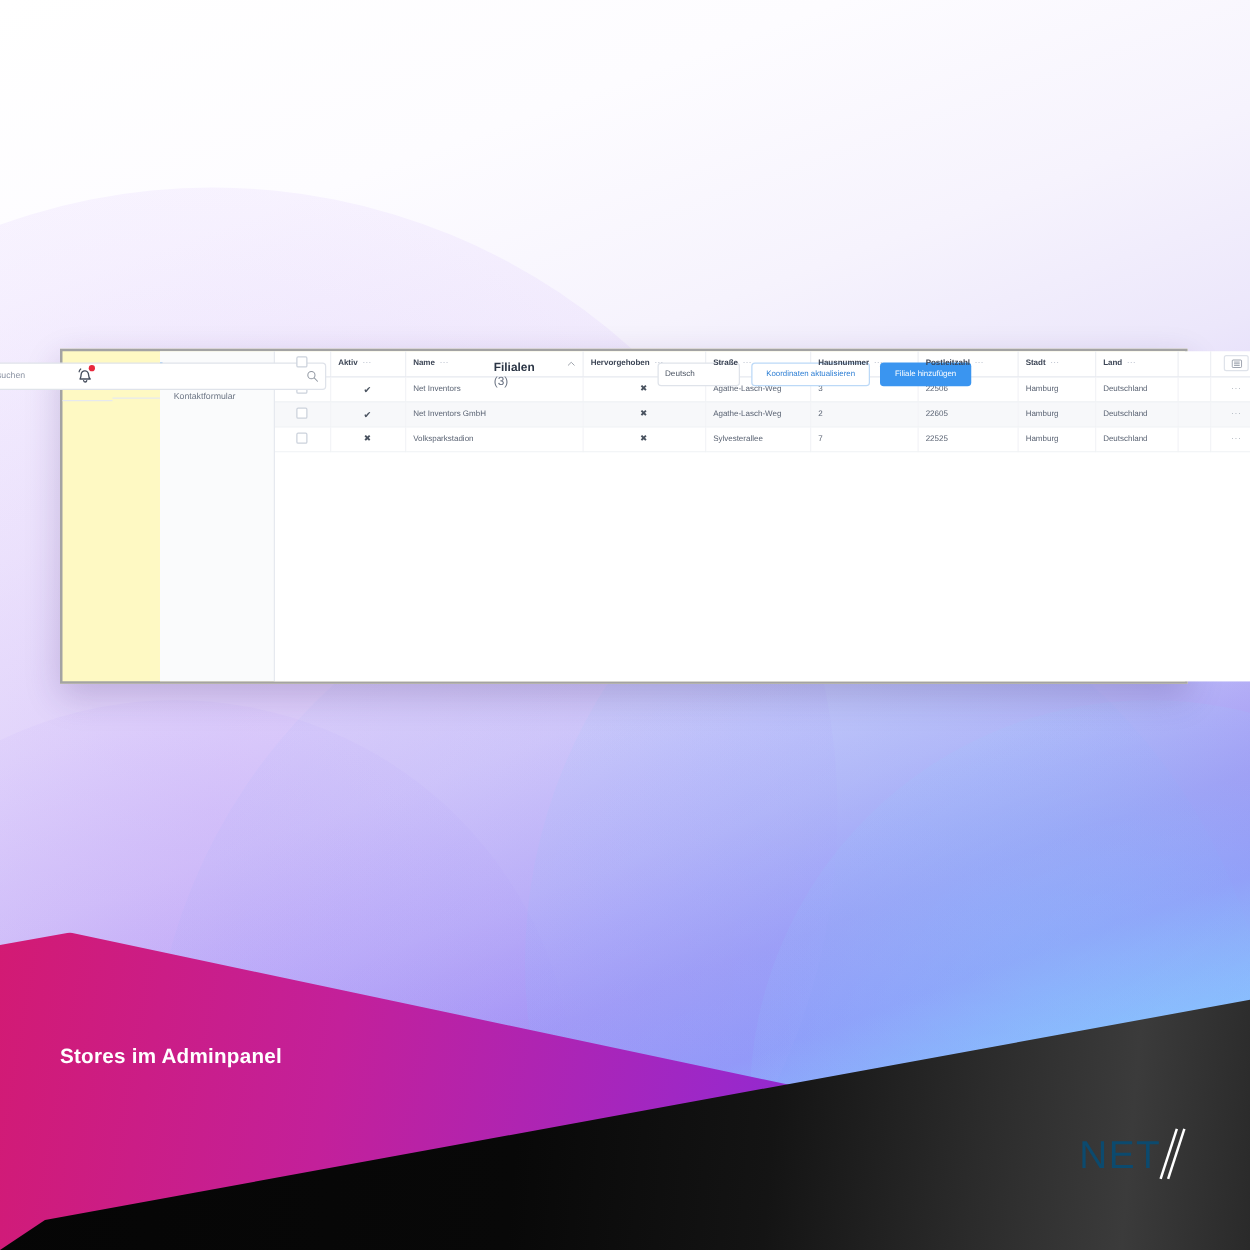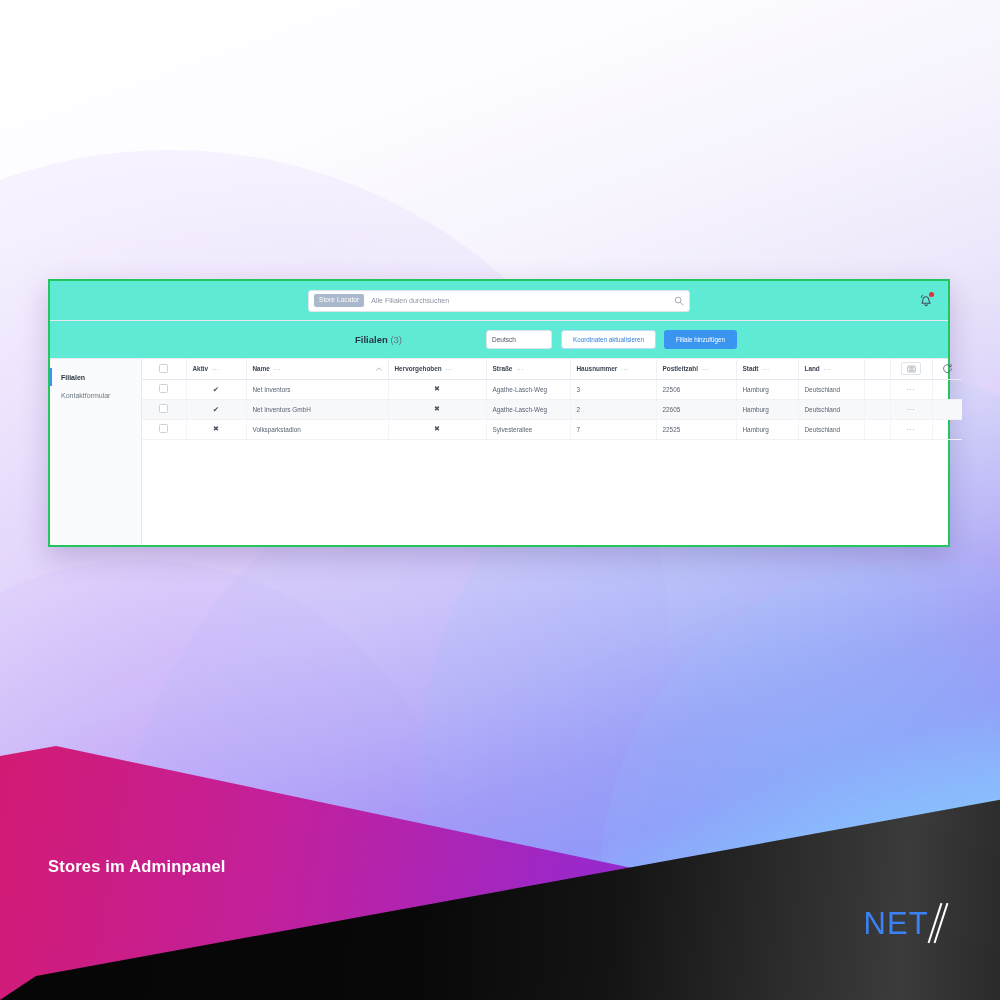--- a/index.html
+++ b/index.html
@@ -25,23 +25,23 @@
   .blob3{left:420px;top:360px;width:820px;height:820px;
     background:radial-gradient(circle at 50% 50%,rgba(120,200,255,.30),rgba(120,200,255,.07) 72%,rgba(120,200,255,0) 100%);}
   .blob4{left:600px;top:560px;width:640px;height:640px;
     background:radial-gradient(circle at 50% 50%,rgba(140,215,255,.36),rgba(140,215,255,.08) 72%,rgba(140,215,255,0) 100%);}
   .blob5{left:-180px;top:560px;width:640px;height:640px;
     background:radial-gradient(circle at 50% 50%,rgba(170,140,250,.26),rgba(170,140,250,.06) 72%,rgba(170,140,250,0) 100%);}
 
   
   #panel{
     position:absolute;left:48px;top:279px;width:902px;height:268px;
-    background:#5eead4;border:2px solid #22c55e;box-sizing:border-box;
+    background:#fef9c3;border:2px solid #a3a3a3;box-sizing:border-box;
     box-shadow:0 10px 26px rgba(60,30,110,.22);
-    display:flex;flex-direction:column;
+    display:flex;flex-direction:row;
   }
 
   
   .topbar{
     height:40px;flex:0 0 40px;border-bottom:1px solid #e6e9ef;
     display:flex;align-items:center;position:relative;box-sizing:border-box;
   }
   .search-wrap{
     position:absolute;left:50%;transform:translateX(-50%);
     width:382px;height:22px;border:1px solid #dfe3ea;border-radius:3px;
@@ -127,25 +127,25 @@
     left:0;top:690px;width:1000px;height:310px;
     background:linear-gradient(100deg,#d31a72 0%,#c3209a 28%,#9b28c9 58%,#7b2ee0 78%,#8b3ad8 100%);
     clip-path:polygon(0 66px, 56px 56px, 1010px 258px, 1010px 310px, 0 310px);
   }
   .black{
     left:0;top:690px;width:1000px;height:310px;
     background:linear-gradient(95deg,#050505 0%,#080808 42%,#141414 62%,#2b2b2b 78%,#3b3b3b 90%,#2a2a2a 100%);
     clip-path:polygon(1010px 108px, 1010px 310px, 0 310px, 36px 286px);
   }
   .caption{
-    position:absolute;left:48px;top:857px;color:#ffffff;font-size:16.5px;font-weight:700;
+    position:absolute;left:48px;top:836px;color:#ffffff;font-size:16.5px;font-weight:700;
     letter-spacing:.2px;
   }
   .logo{
-    position:absolute;right:52px;top:904px;color:#3b82f6;font-size:31px;
+    position:absolute;right:52px;top:904px;color:#0c4a6e;font-size:31px;
     letter-spacing:1.2px;display:flex;align-items:center;white-space:nowrap;
   }
   .logo .slash{
     display:inline-block;width:17px;height:40px;position:relative;margin:0 1px;
   }
   .logo .slash i{
     position:absolute;top:-2px;height:42px;width:1.6px;background:#fff;
     transform:rotate(18deg);transform-origin:50% 50%;
   }
   .logo .slash i.a{left:4px;}

